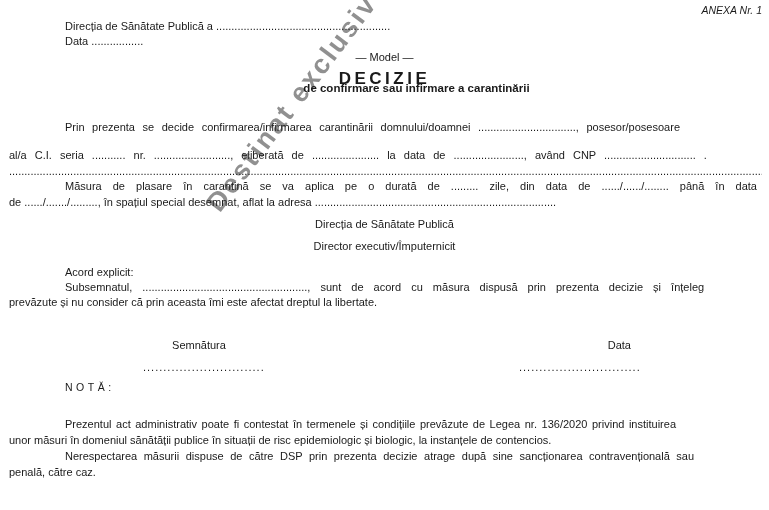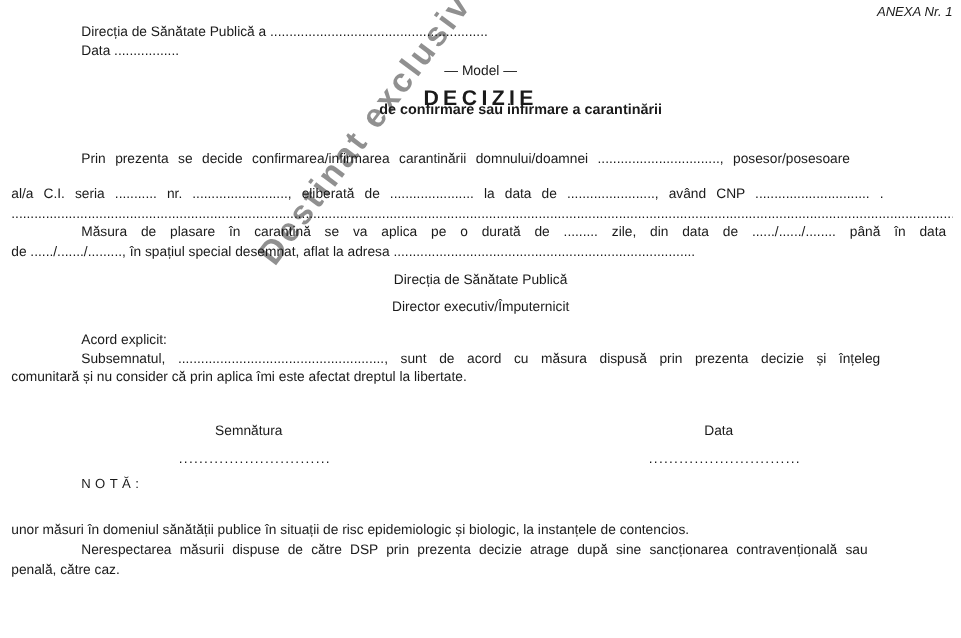--- a/index.html
+++ b/index.html
@@ -32,21 +32,21 @@
   .issuer1 { top:218px; }
   .issuer2 { top:240px; }
 
   .consent-block { top:265px; left:9px; right:7px; position:absolute; }
   .consent-block .line { line-height:15.2px; }
   .ws7 { word-spacing:7px; }
   .ws45 { word-spacing:4.5px; }
 
   .sig-label-1 { top:339px; left:143px; width:112px; text-align:center; }
   .sig-dots-1  { top:361px; left:143px; width:112px; text-align:center; letter-spacing:1px; }
-  .sig-label-2 { top:339px; left:519px; width:112px; text-align:center; }
+  .sig-label-2 { top:339px; left:519px; width:112px; text-align:right; }
   .sig-dots-2  { top:361px; left:519px; width:112px; text-align:center; letter-spacing:1px; }
 
   .note-heading { top:381px; left:65px; letter-spacing:3.5px; font-size:10.5px; }
   .note-block { top:417px; left:9px; right:7px; position:absolute; }
   .note-block .line { line-height:15.9px; }
   .ws15 { word-spacing:1.5px; }
   .ws35 { word-spacing:3.5px; }
 
   .watermark {
     position:absolute;
@@ -84,29 +84,30 @@
     <div class="line indent ws8">Măsura de plasare în carantină se va aplica pe o durată de ......... zile, din data de ....../....../........ până în data</div>
     <div class="line">de ....../......./........., în spațiul special desemnat, aflat la adresa ...............................................................................</div>
   </div>
 
   <div class="center issuer1">Direcția de Sănătate Publică</div>
   <div class="center issuer2">Director executiv/Împuternicit</div>
 
   <div class="consent-block">
     <div class="line indent">Acord explicit:</div>
     <div class="line indent ws7">Subsemnatul, ......................................................, sunt de acord cu măsura dispusă prin prezenta decizie și înțeleg</div>
-    <div class="line">comunitară și nu consider că prin aplica îmi este afectat dreptul la libertate.</div>
+    <div class="line">prevăzute și nu consider că prin aceasta îmi este afectat dreptul la libertate.</div>
   </div>
 
   <div class="abs sig-label-1">Semnătura</div>
   <div class="abs sig-dots-1">..............................</div>
   <div class="abs sig-label-2">Data</div>
   <div class="abs sig-dots-2">..............................</div>
 
   <div class="abs note-heading">NOTĂ:</div>
 
   <div class="note-block">
+    <div class="line indent ws15">Prezentul act administrativ poate fi contestat în termenele și condițiile prevăzute de Legea nr. 136/2020 privind instituirea</div>
     <div class="line">unor măsuri în domeniul sănătății publice în situații de risc epidemiologic și biologic, la instanțele de contencios.</div>
     <div class="line indent ws35">Nerespectarea măsurii dispuse de către DSP prin prezenta decizie atrage după sine sancționarea contravențională sau</div>
     <div class="line">penală, către caz.</div>
   </div>
 
 </div>
 
 </body></html>

